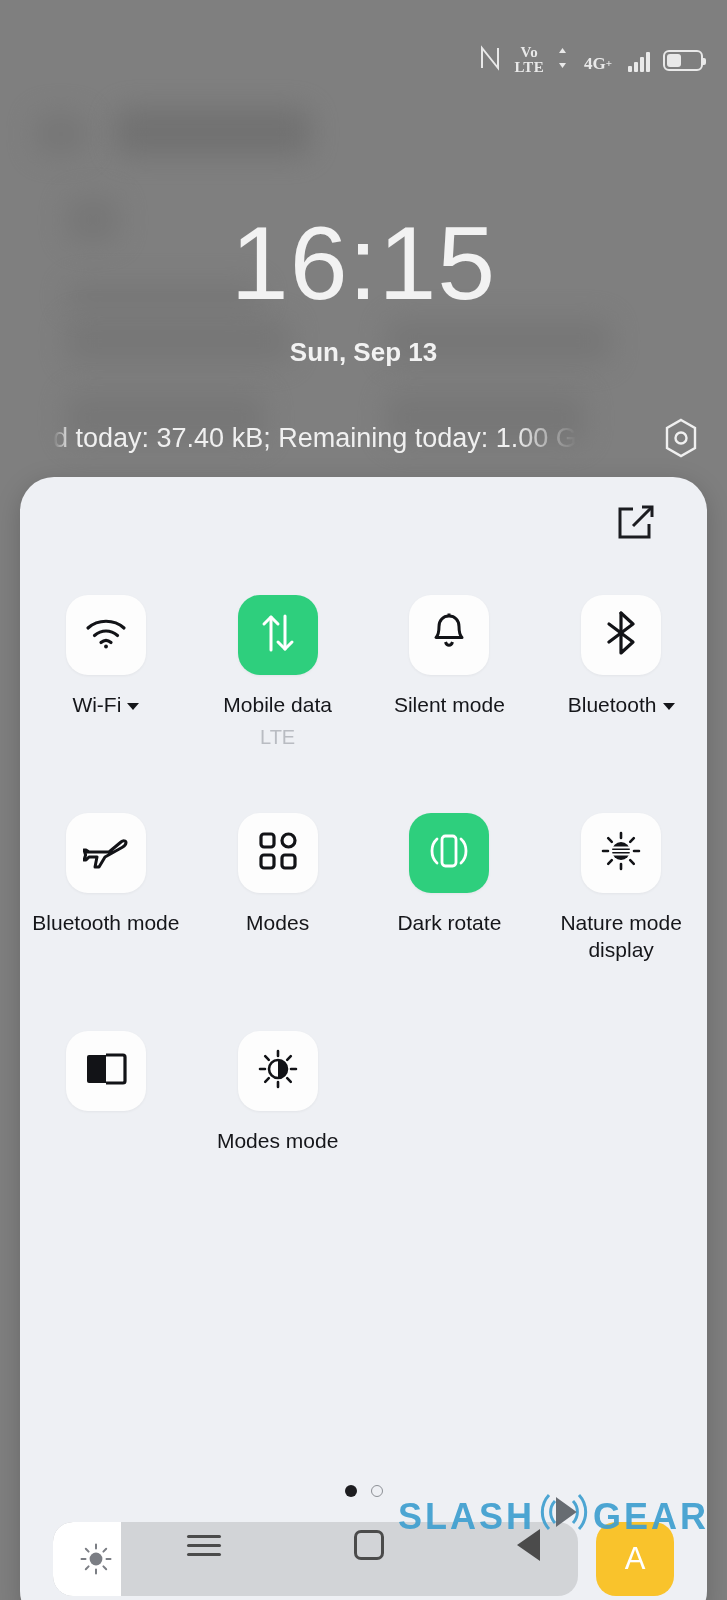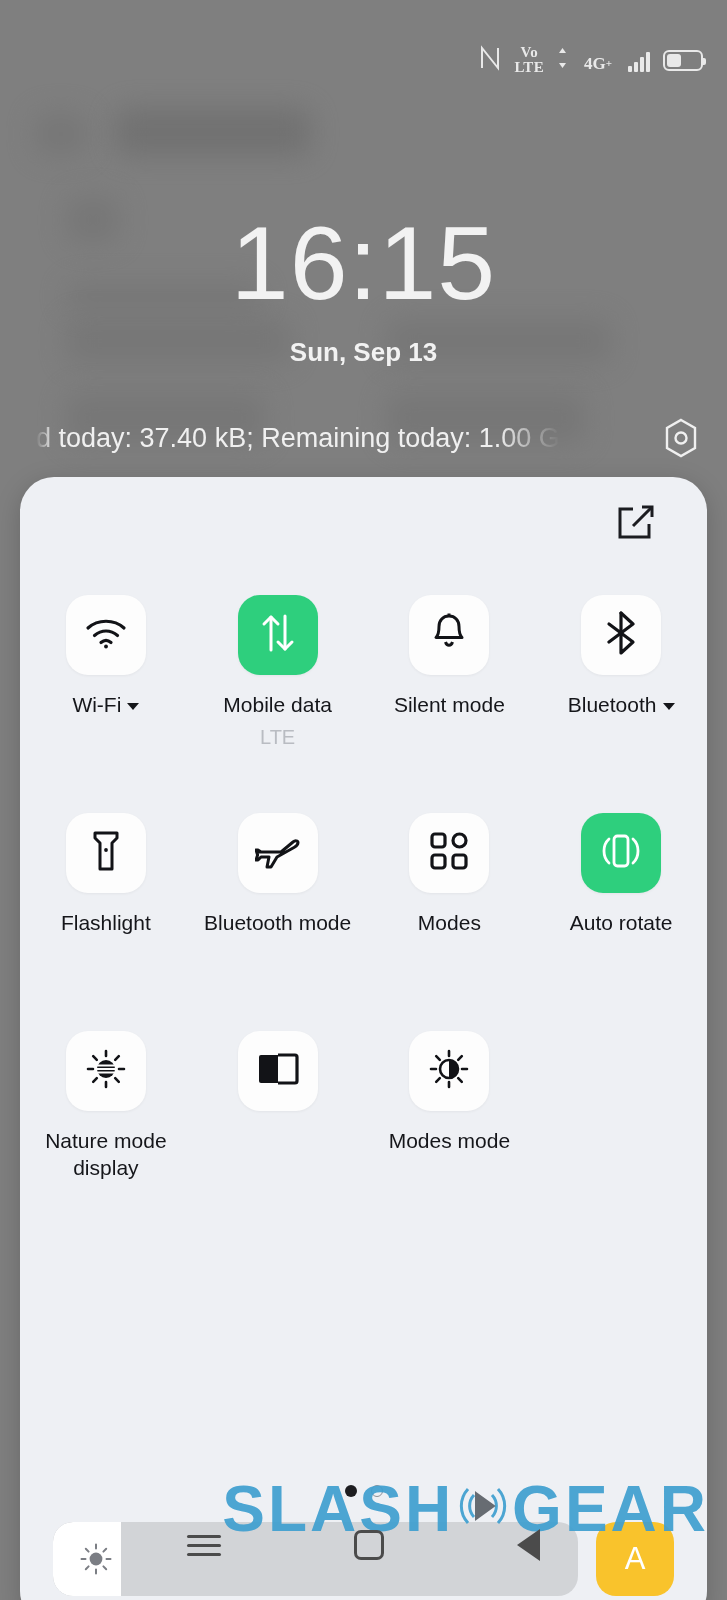--- a/index.html
+++ b/index.html
@@ -129,21 +129,21 @@
     font-weight: bold;
   }
   
   .data-row {
     position: absolute;
     top: 415px; left: 0; right: 0;
     height: 46px;
     display: flex;
     align-items: center;
     justify-content: space-between;
-    padding: 0 24px 0 36px;
+    padding: 0 24px 0 53px;
     box-sizing: border-box;
   }
   .data-text {
     color: #f0f0f0;
     font-size: 27px;
     white-space: nowrap;
     overflow: hidden;
     -webkit-mask-image: linear-gradient(to right, transparent 0, #000 18px, #000 88%, transparent 100%);
             mask-image: linear-gradient(to right, transparent 0, #000 18px, #000 88%, transparent 100%);
     max-width: 600px;
@@ -312,21 +312,21 @@
     border-right: 23px solid #4b4b4b;
   }
   
   .watermark {
     position: absolute;
     right: 18px;
     bottom: 54px;
     display: flex;
     align-items: center;
     color: #3f9fd0;
-    font-size: 64px;
+    font-size: 36px;
     font-weight: bold;
     letter-spacing: 3px;
     opacity: .92;
     pointer-events: none;
   }
   .wm-radar { margin: 0 2px; }
 </style>
 </head>
 <body>
 
@@ -466,33 +466,20 @@
               <path d="M5 31l24-18L17 2"></path>
             </svg>
           </span>
         </div>
         <div class="tile-label">
           <span class="txt">Bluetooth</span>
           <span class="caret"></span>
         </div>
       </div>
 
-      <div class="tile">
-        <div class="tile-sq">
-          <span>
-            <svg width="30" height="44" viewBox="0 0 30 44" fill="none" stroke="#121317" stroke-width="3" stroke-linejoin="round">
-              <path d="M4 4h22v5l-5 5v26H9V14L4 9Z"></path>
-              <circle cx="15" cy="21" r="1.9" fill="#121317" stroke="none"></circle>
-            </svg>
-          </span>
-        </div>
-        <div class="tile-label">
-          <span class="txt">Flashlight</span>
-        </div>
-      </div>
 
 
       <div class="tile">
         <div class="tile-sq">
           <span>
             <svg width="46" height="40" viewBox="0 0 46 40" fill="none" stroke="#121317" stroke-width="3" stroke-linejoin="round" stroke-linecap="round">
               <path d="M4 21h22l12-10c2.2-1.8 5-1.4 5 .6 0 1.6-1.4 3.4-3.6 4.6L22 26l-6 10h-4l2-10H6l-3 3H1l1.6-5L1 19h2l3 2"></path>
             </svg>
           </span>
         </div>
@@ -521,21 +508,21 @@
         <div class="tile-sq on">
           <span>
             <svg width="46" height="42" viewBox="0 0 46 42" fill="none" stroke="#ffffff" stroke-width="2.8" stroke-linecap="round" stroke-linejoin="round">
               <rect x="16" y="6" width="14" height="30" rx="3.4"></rect>
               <path d="M11 9C7.6 12 6 16.2 6 21s1.6 9 5 12"></path>
               <path d="M35 9c3.4 3 5 7.2 5 12s-1.6 9-5 12"></path>
             </svg>
           </span>
         </div>
         <div class="tile-label">
-          <span class="txt">Auto rotate</span>
+          <span class="txt">Dark rotate</span>
         </div>
       </div>
 
       <div class="tile">
         <div class="tile-sq">
           <span>
             <svg width="44" height="44" viewBox="0 0 44 44" fill="none" stroke="#121317" stroke-width="2.6" stroke-linecap="round">
               <circle cx="22" cy="22" r="9" fill="#121317" stroke="none"></circle>
               <path d="M13.6 18.6h16.8M13 22h18M13.6 25.4h16.8" stroke="#fdfdfd" stroke-width="2"></path>
               <path d="M22 4v5M22 35v5M4 22h5M35 22h5M9.2 9.2l3.6 3.6M31.2 31.2l3.6 3.6M34.8 9.2l-3.6 3.6M12.8 31.2l-3.6 3.6"></path>

